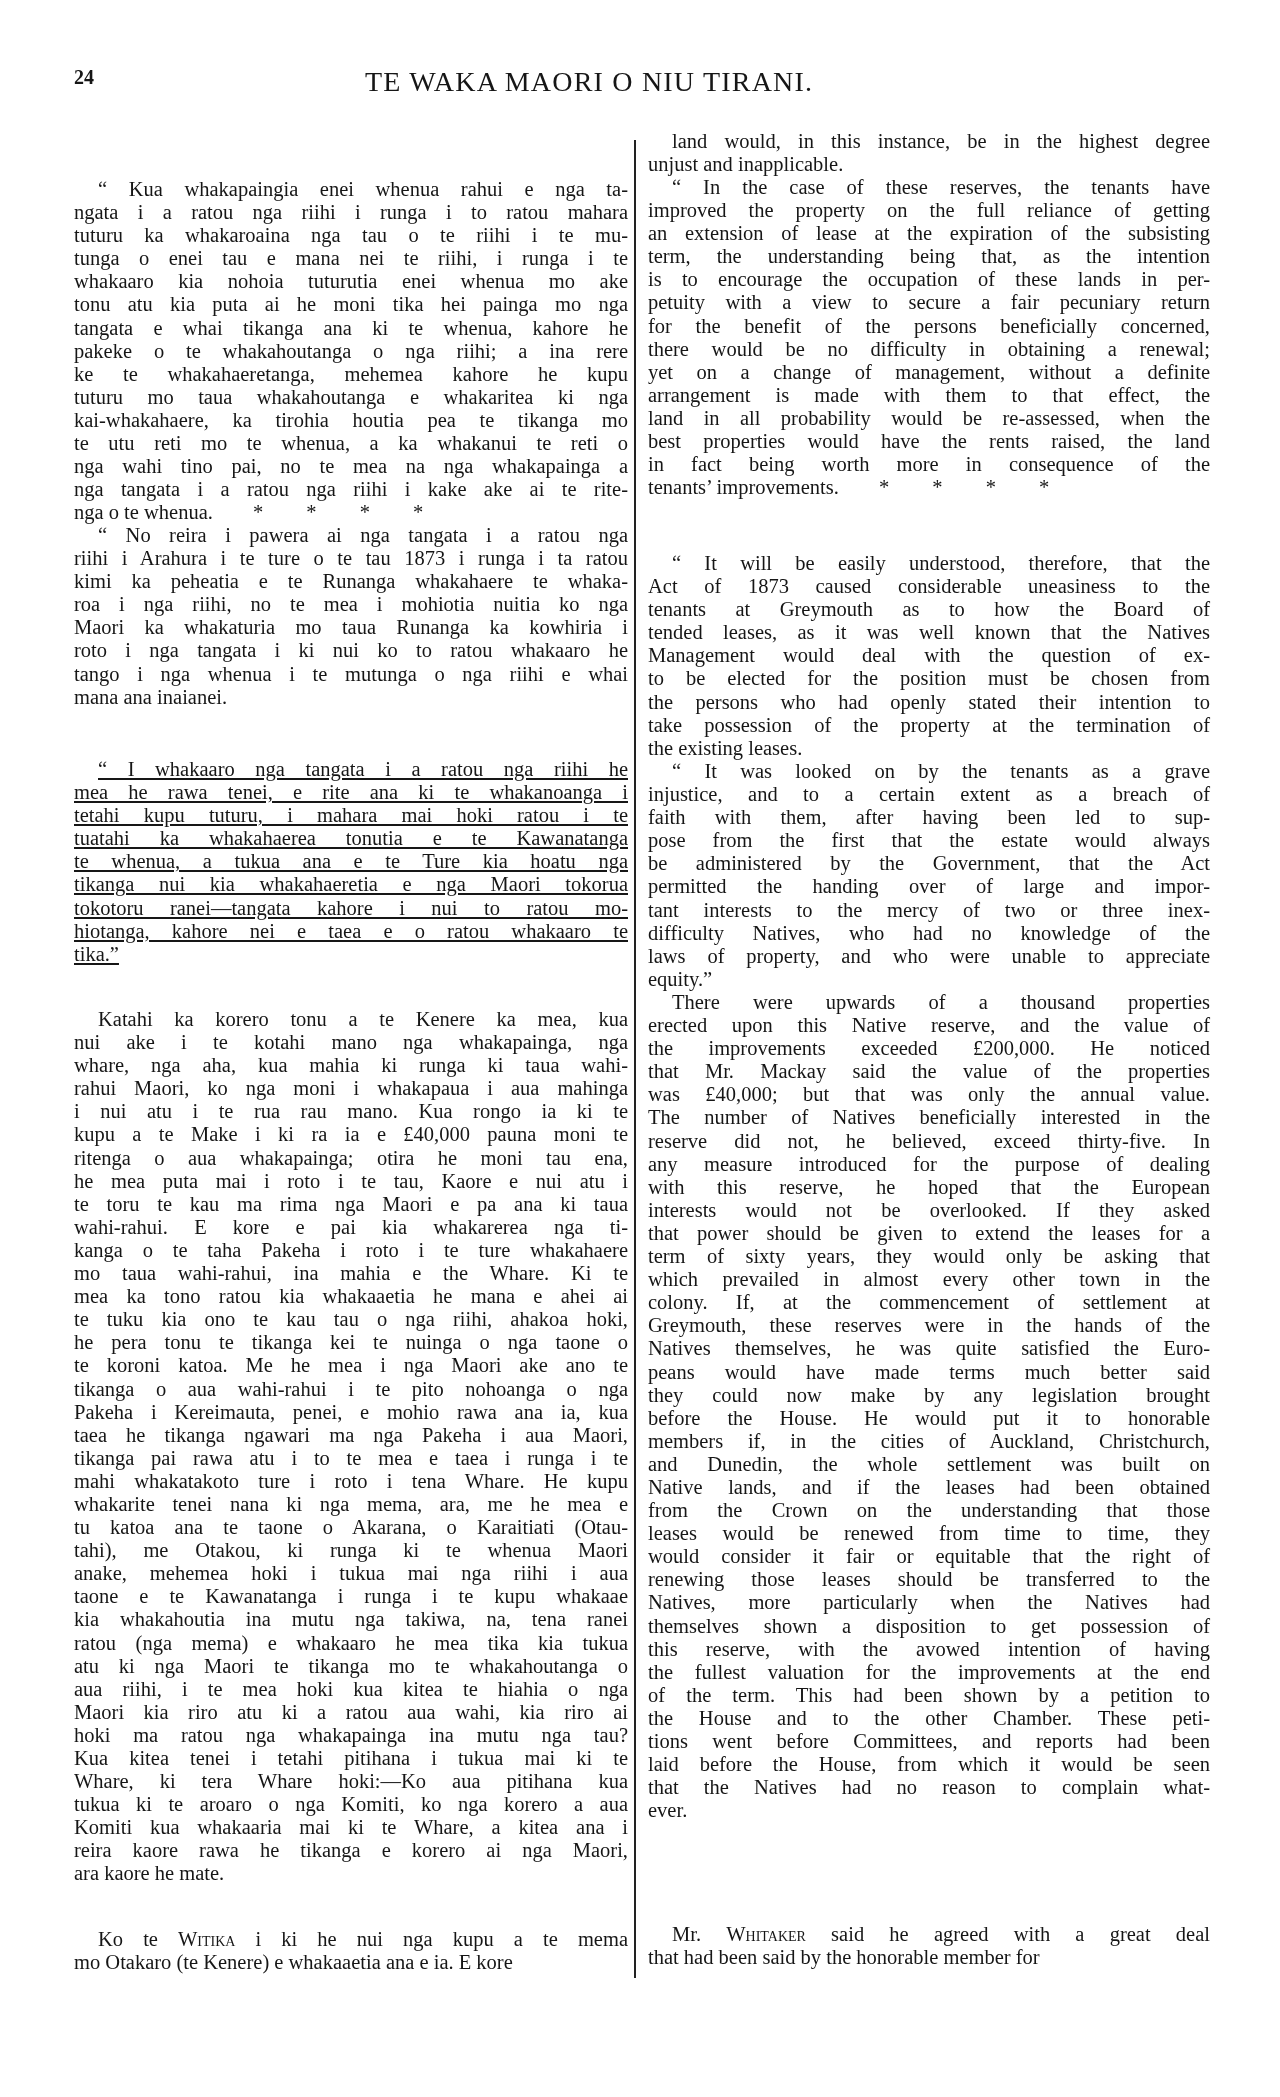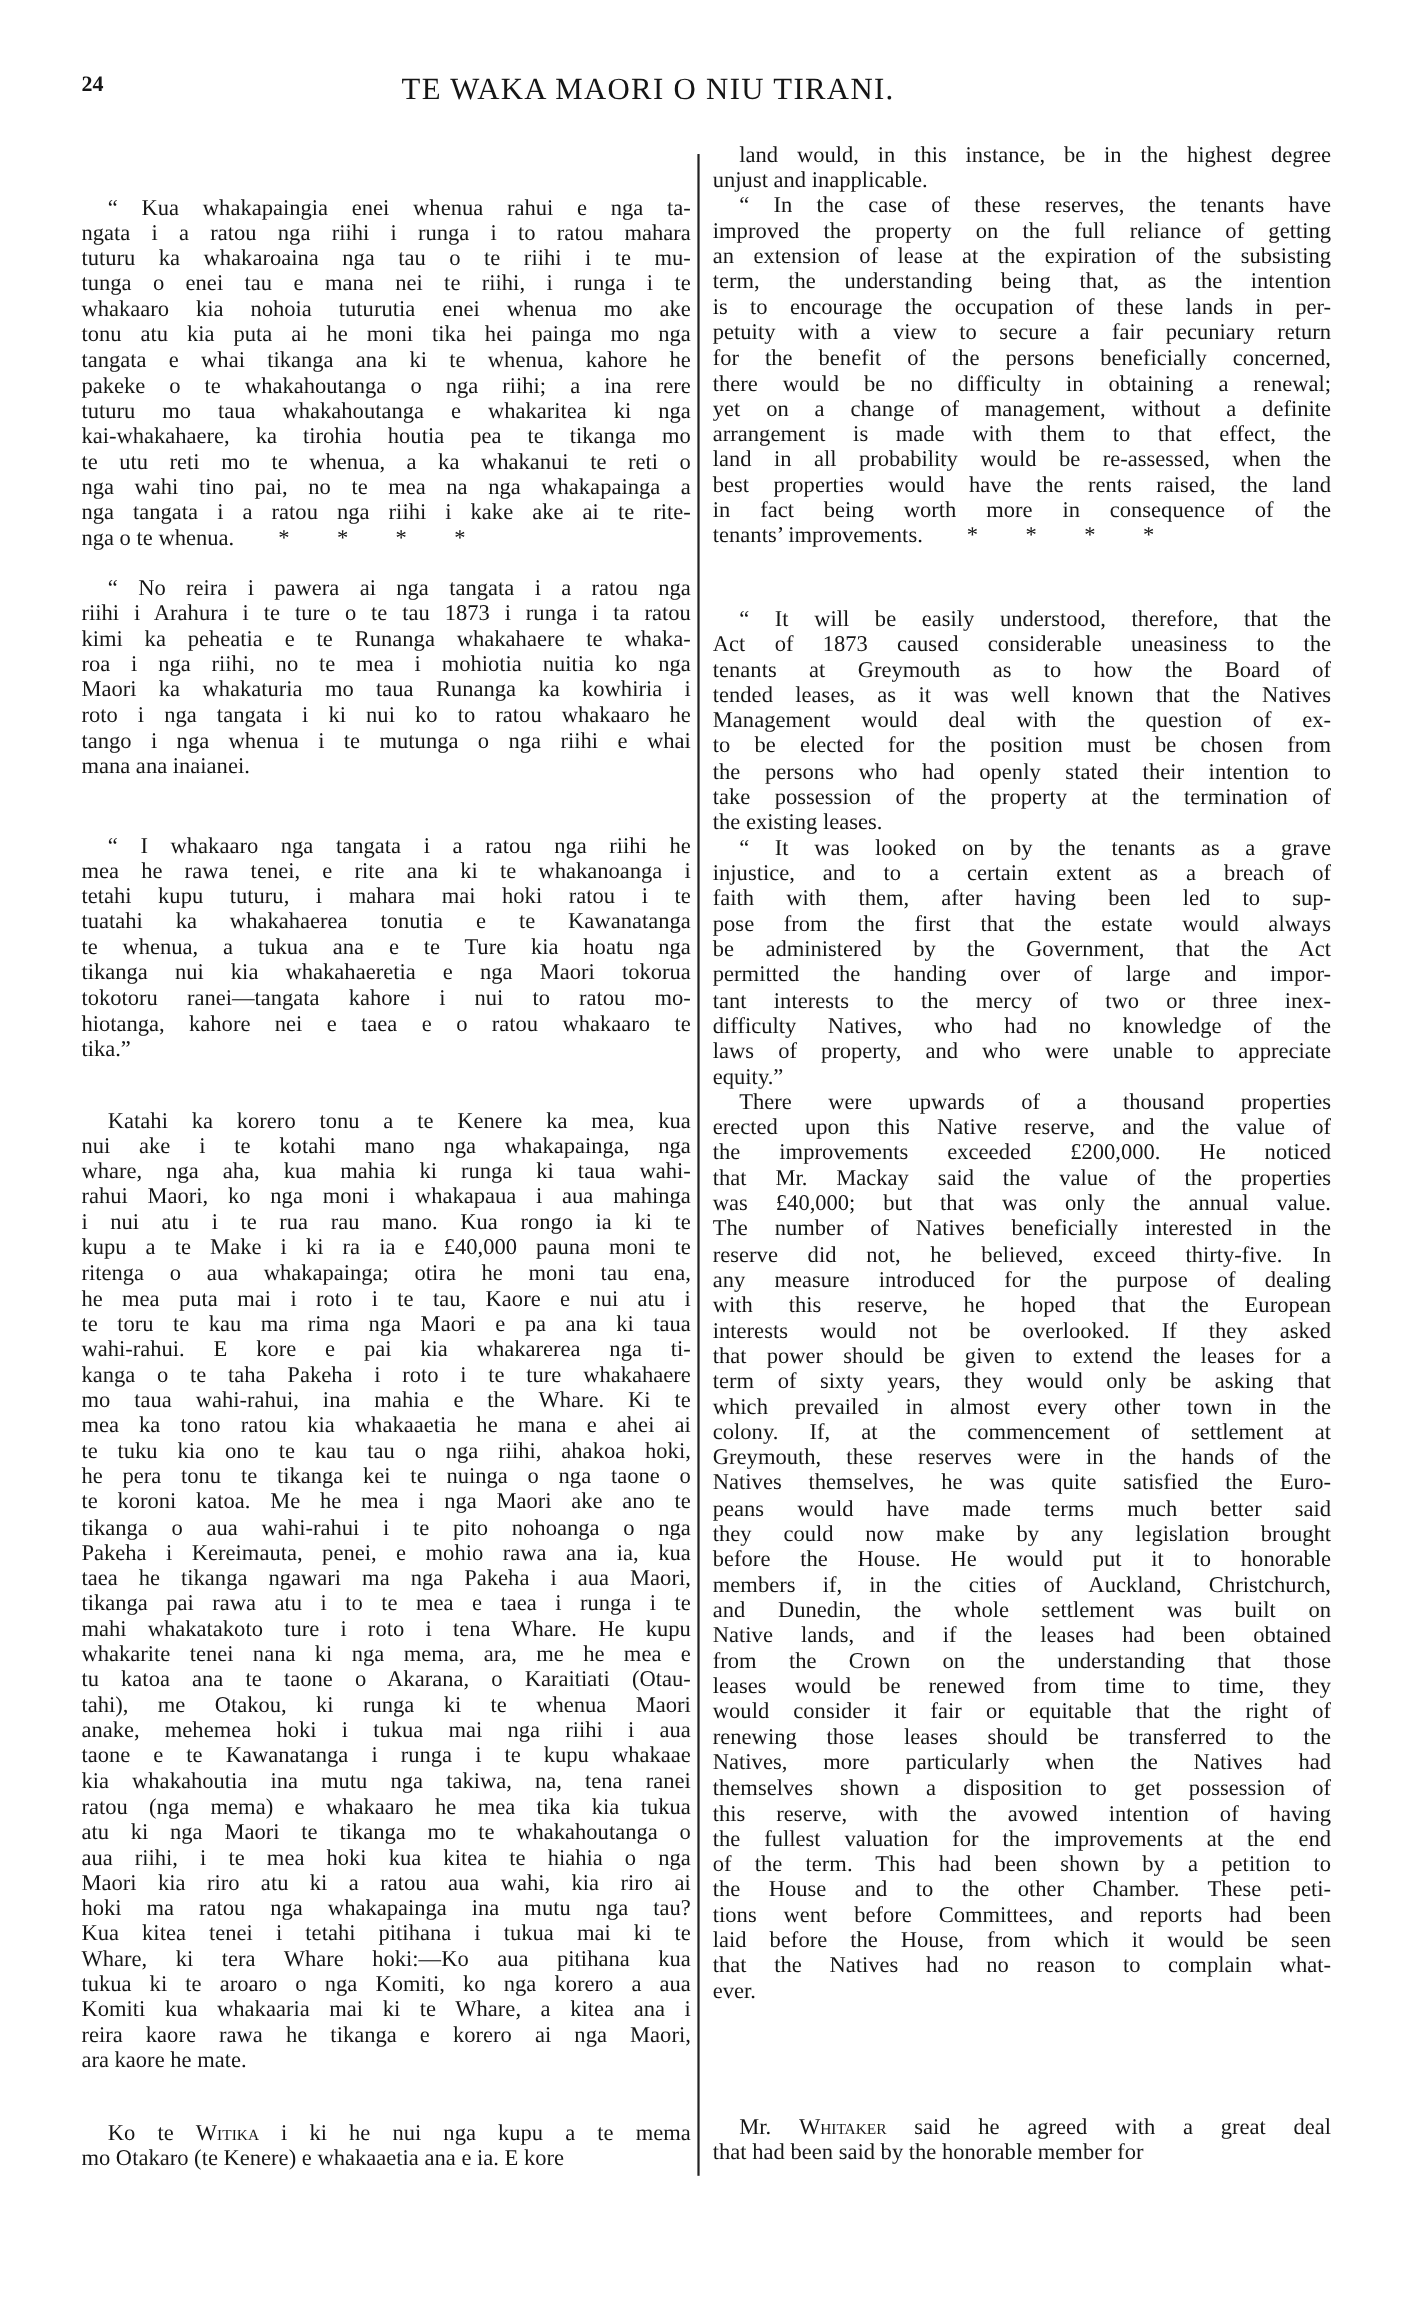--- a/index.html
+++ b/index.html
@@ -30,38 +30,39 @@
   <div class="column col-left" id="col-left">
       <div class="para" style="top: 178px;">
         <span class="line indent">“ Kua whakapaingia enei whenua rahui e nga ta-</span>
         <span class="line">ngata i a ratou nga riihi i runga i to ratou mahara</span>
         <span class="line">tuturu ka whakaroaina nga tau o te riihi i te mu-</span>
         <span class="line">tunga o enei tau e mana nei te riihi, i runga i te</span>
         <span class="line">whakaaro kia nohoia tuturutia enei whenua mo ake</span>
         <span class="line">tonu atu kia puta ai he moni tika hei painga mo nga</span>
         <span class="line">tangata e whai tikanga ana ki te whenua, kahore he</span>
         <span class="line">pakeke o te whakahoutanga o nga riihi; a ina rere</span>
+        <span class="line">ke te whakahaeretanga, mehemea kahore he kupu</span>
         <span class="line">tuturu mo taua whakahoutanga e whakaritea ki nga</span>
         <span class="line">kai-whakahaere, ka tirohia houtia pea te tikanga mo</span>
         <span class="line">te utu reti mo te whenua, a ka whakanui te reti o</span>
         <span class="line">nga wahi tino pai, no te mea na nga whakapainga a</span>
         <span class="line">nga tangata i a ratou nga riihi i kake ake ai te rite-</span>
         <span class="line last">nga o te whenua.<span class="stars">* * * *</span></span>
       </div>
       <div class="para" style="top: 524px;">
         <span class="line indent">“ No reira i pawera ai nga tangata i a ratou nga</span>
         <span class="line">riihi i Arahura i te ture o te tau 1873 i runga i ta ratou</span>
         <span class="line">kimi ka peheatia e te Runanga whakahaere te whaka-</span>
         <span class="line">roa i nga riihi, no te mea i mohiotia nuitia ko nga</span>
         <span class="line">Maori ka whakaturia mo taua Runanga ka kowhiria i</span>
         <span class="line">roto i nga tangata i ki nui ko to ratou whakaaro he</span>
         <span class="line">tango i nga whenua i te mutunga o nga riihi e whai</span>
         <span class="line last">mana ana inaianei.</span>
       </div>
-      <div class="para" style="top: 758px;">
+      <div class="para" style="top: 758px; text-decoration: underline;">
         <span class="line indent">“ I whakaaro nga tangata i a ratou nga riihi he</span>
         <span class="line">mea he rawa tenei, e rite ana ki te whakanoanga i</span>
         <span class="line">tetahi kupu tuturu, i mahara mai hoki ratou i te</span>
         <span class="line">tuatahi ka whakahaerea tonutia e te Kawanatanga</span>
         <span class="line">te whenua, a tukua ana e te Ture kia hoatu nga</span>
         <span class="line">tikanga nui kia whakahaeretia e nga Maori tokorua</span>
         <span class="line">tokotoru ranei—tangata kahore i nui to ratou mo-</span>
         <span class="line">hiotanga, kahore nei e taea e o ratou whakaaro te</span>
         <span class="line last">tika.”</span>
       </div>

